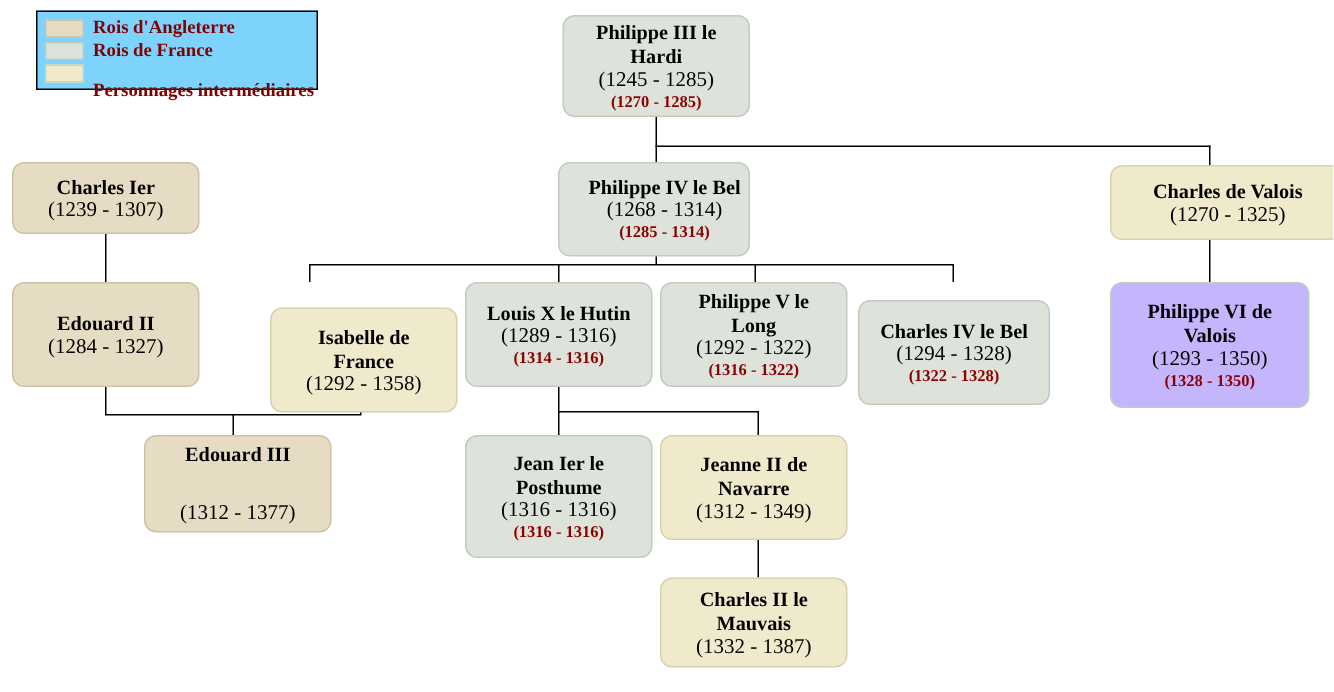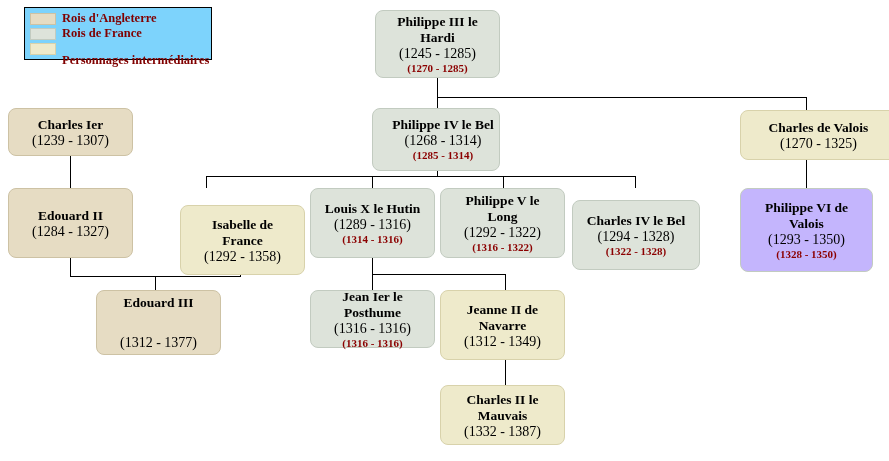--- a/index.html
+++ b/index.html
@@ -151,21 +151,21 @@
       </div>
       <div class="life-dates">(1293 - 1350)</div>
       <div class="reign-dates" style="color: rgb(139, 0, 0);">(1328 - 1350)</div>
     </div>
     <div class="node" style="left: 96px; top: 290px; width: 125px; height: 65px; background: rgb(230, 220, 195); border: 1px solid rgb(205, 194, 164); gap: 24px;">
       <div class="person-name">
         <div>Edouard III</div>
       </div>
       <div class="life-dates">(1312 - 1377)</div>
     </div>
-    <div class="node" style="left: 310px; top: 290px; width: 125px; height: 58px; background: rgb(221, 227, 218); border: 1px solid rgb(194, 203, 192);">
+    <div class="node" style="left: 310px; top: 290px; width: 125px; height: 82px; background: rgb(221, 227, 218); border: 1px solid rgb(194, 203, 192);">
       <div class="person-name">
         <div>Jean Ier le</div>
         <div>Posthume</div>
       </div>
       <div class="life-dates">(1316 - 1316)</div>
       <div class="reign-dates" style="color: rgb(139, 0, 0);">(1316 - 1316)</div>
     </div>
     <div class="node" style="left: 440px; top: 290px; width: 125px; height: 70px; background: rgb(238, 234, 203); border: 1px solid rgb(216, 210, 171);">
       <div class="person-name">
         <div>Jeanne II de</div>

